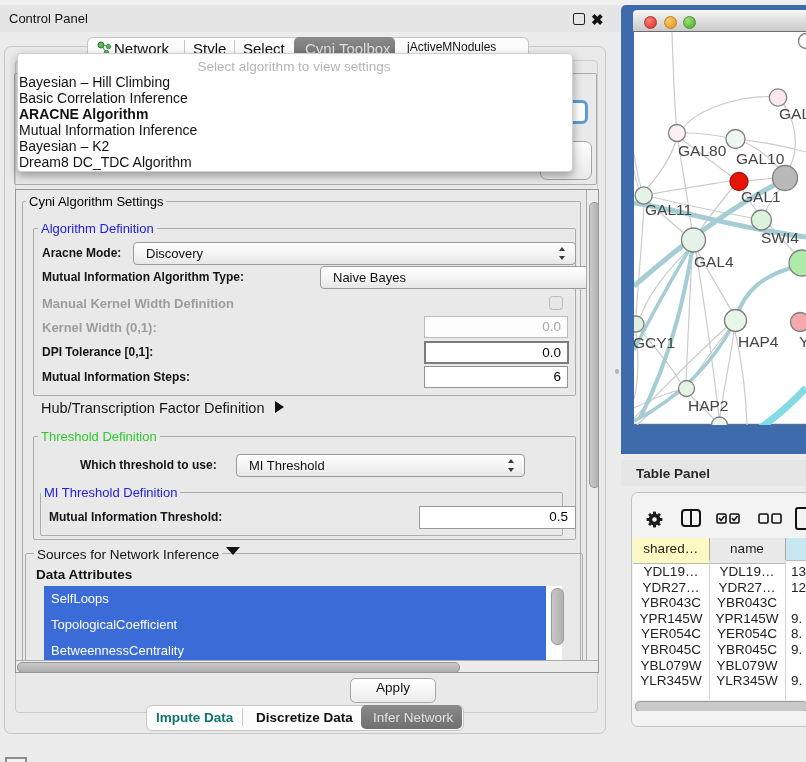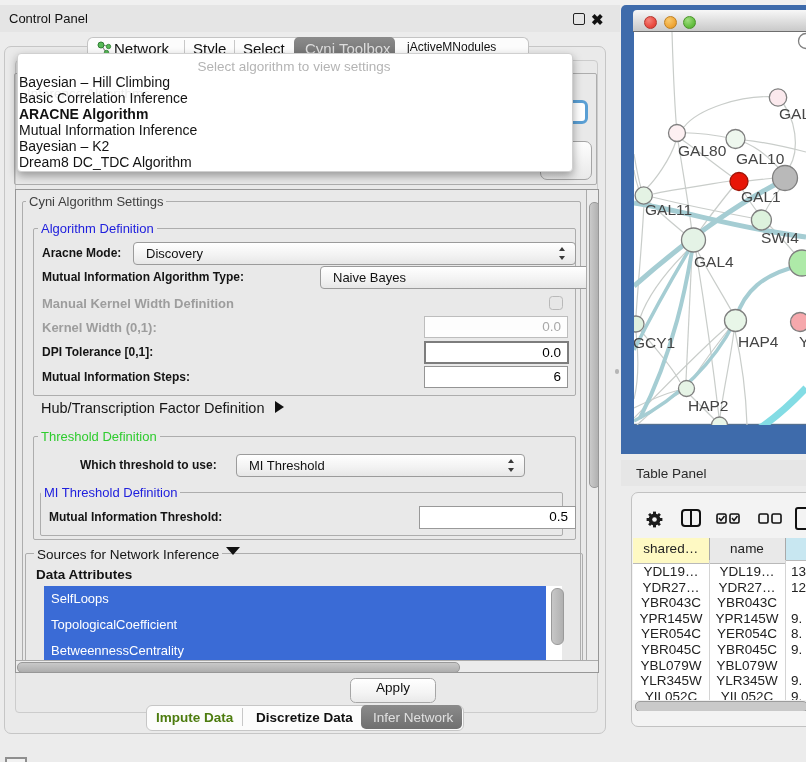--- a/index.html
+++ b/index.html
@@ -66,21 +66,21 @@
     Mutual Information Inference<br>
     Bayesian – K2<br>
     Dream8 DC_TDC Algorithm
   </div>
 
   <div class="abs" id="scrollpane" style="left:15px;top:189px;width:582px;height:482px;background:#e9e9e9;border:1px solid #979797;overflow:hidden;">
 
     <div class="abs" style="left:0;top:0;width:570px;height:470px;overflow:hidden;" id="viewport">
 
       <div class="grp" style="left:5.5px;top:11px;width:557px;height:470px;"></div>
-      <div class="gt" style="left:10px;top:4px;color:#404040;">Cyni Algorithm Settings</div>
+      <div class="gt" style="left:10px;top:4px;color:#000000;">Cyni Algorithm Settings</div>
 
       <div class="grp" style="left:17px;top:37.5px;width:541px;height:166px;"></div>
       <div class="gt" style="left:22px;top:31px;color:#2020dd;">Algorithm Definition</div>
 
       <div class="lbl" style="left:26px;top:56px;">Aracne Mode:</div>
       <div class="combo" style="left:117px;top:51.5px;width:441px;height:21px;">
           <span class="ct">Discovery</span>
         <span class="arr" style="right:10px;top:4px;border-left:3.5px solid transparent;border-right:3.5px solid transparent;border-bottom:4.5px solid #3a3a3a;"></span>
         <span class="arr" style="right:10px;bottom:4px;border-left:3.5px solid transparent;border-right:3.5px solid transparent;border-top:4.5px solid #3a3a3a;"></span>
       </div>
@@ -140,21 +140,21 @@
     <div class="abs" style="left:0;top:470px;width:582px;height:12px;background:#ececec;border-top:1px solid #ababab;"></div>
     <div class="abs" style="left:1px;top:472px;width:441px;height:9px;background:linear-gradient(#c9c9c9,#adadad);border:1px solid #999;border-radius:5px;"></div>
   </div>
 
   <div class="abs" style="left:350px;top:678px;width:84px;height:22px;border:1px solid #a6a6a6;border-radius:5.5px;
        background:linear-gradient(#ffffff,#f4f4f4 60%,#e9e9e9);text-align:center;font-size:13.5px;color:#111;padding-top:1px;">Apply</div>
 
   <div class="abs" style="left:146px;top:705px;width:316px;height:24px;background:#fcfcfc;border:1px solid #c6c6c6;border-radius:6px;"></div>
   <div class="abs" style="left:242px;top:708px;width:1px;height:18px;background:#c8c8c8;"></div>
   <div class="abs" style="left:361px;top:705px;width:101px;height:24px;background:linear-gradient(#8b8b8b,#6f6f6f);border-radius:5px;"></div>
-  <div class="abs" style="left:156px;top:710px;font-size:13.5px;font-weight:bold;color:#4d7c0f;">Impute Data</div>
+  <div class="abs" style="left:156px;top:710px;font-size:13.5px;font-weight:bold;color:#0f766e;">Impute Data</div>
   <div class="abs" style="left:256px;top:710px;font-size:13.5px;font-weight:bold;color:#111;">Discretize Data</div>
   <div class="abs" style="left:373px;top:710px;font-size:13.5px;color:#e0e0e0;">Infer Network</div>
 
   <div class="abs" style="left:5px;top:757px;width:18px;height:14px;border:2px solid #8f8f8f;background:#f2f2f2;"></div>
 
   <div class="abs" style="left:615px;top:369px;width:4px;height:5px;background:#b5b5b5;border-radius:2px;"></div>
 
   <div class="abs" style="left:621px;top:5px;width:185px;height:449px;background:#3e6bab;border-radius:5px 0 0 0;"></div>
   <div class="abs" style="left:633px;top:10px;width:173px;height:21px;border-radius:4px 0 0 0;
        background:linear-gradient(#f7f7f7,#c9c9c9);border-bottom:1px solid #6e6e6e;"></div>
@@ -235,21 +235,21 @@
       <text x="761" y="242.5">SWI4</text>
       <text x="694" y="266.5">GAL4</text>
       <text x="633" y="348">GCY1</text>
       <text x="738" y="347">HAP4</text>
       <text x="799" y="347">YJ</text>
       <text x="688" y="411">HAP2</text>
     </g>
   </svg>
 
   <div class="abs" style="left:621px;top:460px;width:185px;height:26px;background:#e6e6e6;"></div>
-  <div class="abs" style="left:636px;top:466px;font-size:13.5px;color:#2a2a2a;">Table Panel</div>
+  <div class="abs" style="left:636px;top:466px;font-size:13.5px;color:#2a2a2a;font-weight:bold;">Table Panel</div>
 
   <div class="abs" style="left:631px;top:492px;width:190px;height:233px;background:#f3f3f3;border:1px solid #c2c2c2;border-radius:7px;"></div>
 
   <svg class="abs" style="left:645px;top:510px;" width="19" height="19" viewBox="0 0 19 19">
     <g fill="#1c1c1c">
       <circle cx="9.5" cy="9.5" r="5.9"></circle>
       <rect x="8" y="1.6" width="3" height="3.4"></rect>
       <rect x="8" y="14" width="3" height="3.4"></rect>
       <rect x="1.6" y="8" width="3.4" height="3"></rect>
       <rect x="14" y="8" width="3.4" height="3"></rect>
@@ -282,21 +282,20 @@
     <div class="abs" style="left:152px;top:22px;width:1px;height:151px;background:#d4d4d4;"></div>
     <div class="abs" id="rows" style="left:0;top:26px;width:173px;line-height:15.6px;">
       <div><span class="c1">YDL19…</span><span class="c2">YDL19…</span><span class="c3">13</span></div>
       <div><span class="c1">YDR27…</span><span class="c2">YDR27…</span><span class="c3">12</span></div>
       <div><span class="c1">YBR043C</span><span class="c2">YBR043C</span><span class="c3"></span></div>
       <div><span class="c1">YPR145W</span><span class="c2">YPR145W</span><span class="c3">9.</span></div>
       <div><span class="c1">YER054C</span><span class="c2">YER054C</span><span class="c3">8.</span></div>
       <div><span class="c1">YBR045C</span><span class="c2">YBR045C</span><span class="c3">9.</span></div>
       <div><span class="c1">YBL079W</span><span class="c2">YBL079W</span><span class="c3"></span></div>
       <div><span class="c1">YLR345W</span><span class="c2">YLR345W</span><span class="c3">9.</span></div>
-      <div><span class="c1">YIL052C</span><span class="c2">YIL052C</span><span class="c3">9.</span></div>
     </div>
     <div class="abs" style="left:0;top:162px;width:173px;height:11px;background:#f0f0f0;"></div>
     <div class="abs" style="left:2px;top:162.5px;width:171px;height:9px;background:#c9c9c9;border:1px solid #9c9c9c;border-radius:5px;"></div>
   </div>
 
 </div>
 <style>
   #rows > div{height:15.6px;white-space:nowrap;}
   #rows .c1{display:inline-block;width:76px;text-align:center;}
   #rows .c2{display:inline-block;width:76px;text-align:center;}

